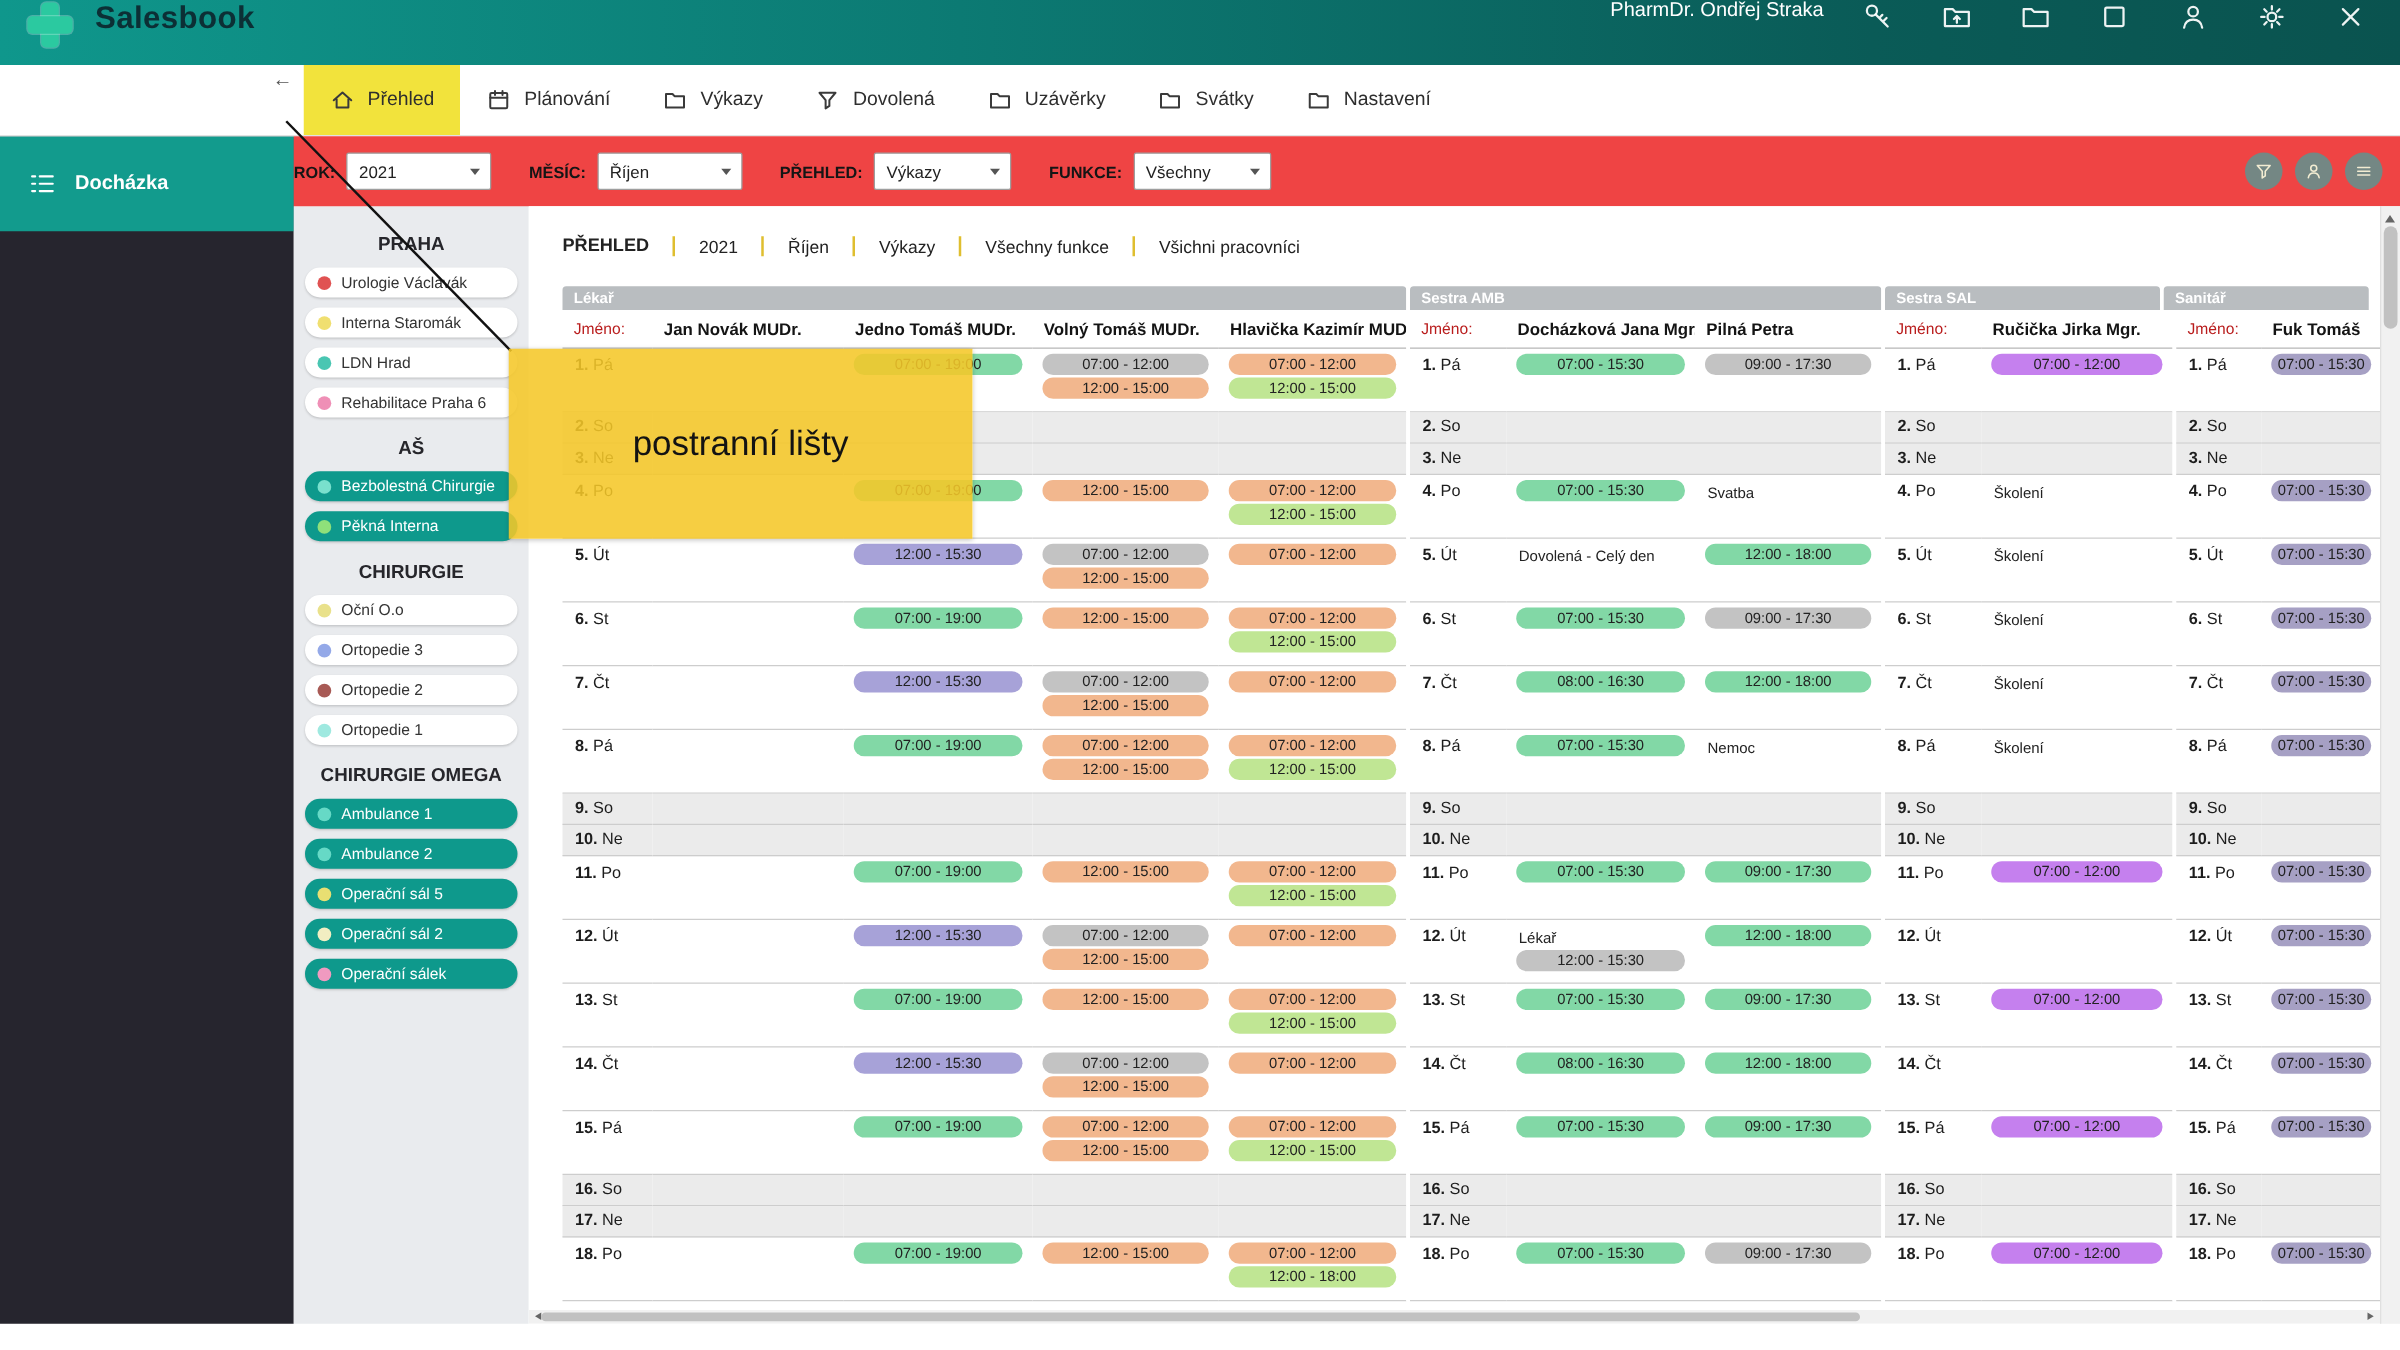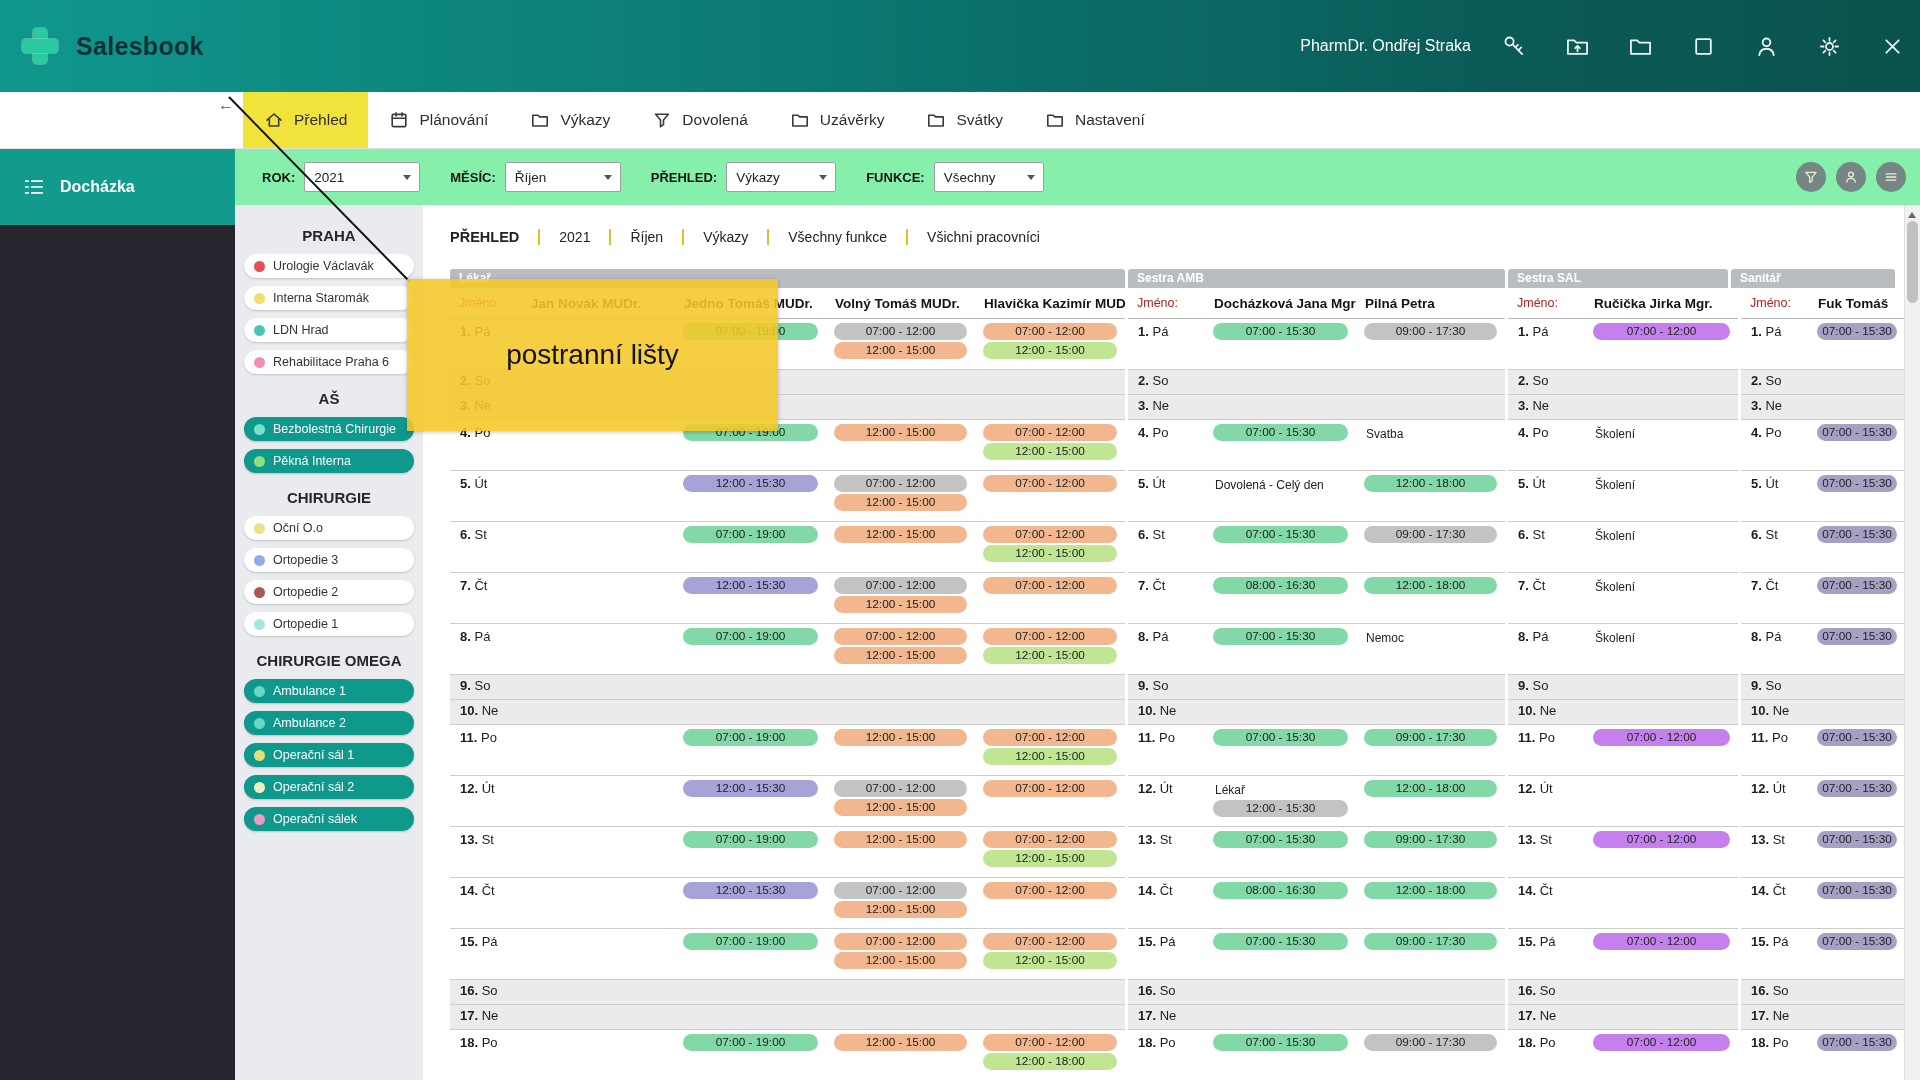--- a/index.html
+++ b/index.html
@@ -1,18 +1,18 @@
 <!DOCTYPE html>
 <html><head>
 <meta charset="utf-8">
 <style>
   html,body{margin:0;padding:0;}
   body{width:1920px;height:1080px;overflow:hidden;background:#fff;font-family:"Liberation Sans",sans-serif;position:relative;}
   
-  .topbar{height:92px;background:linear-gradient(90deg,#0f978c 0%,#0c7a73 40%,#0a5b57 78%,#0a534f 100%);display:flex;align-items:center;padding:0 14px 0 14px;box-sizing:border-box;}
+  .topbar{height:52px;background:linear-gradient(90deg,#0f978c 0%,#0c7a73 40%,#0a5b57 78%,#0a534f 100%);display:flex;align-items:flex-start;padding:0 26px 0 14px;box-sizing:border-box;}
   .logo{width:40px;height:40px;position:relative;margin:0 16px 0 6px;}
   .logo .bar{position:absolute;background:#2bc9a0;border-radius:4px;box-shadow:0 0 0 1px rgba(255,255,255,.25);}
   .logo .v{left:13px;top:2px;width:14px;height:36px;}
   .logo .h{left:2px;top:13px;width:36px;height:14px;}
   .app-title{font-size:25px;font-weight:bold;color:#0c2f35;letter-spacing:.3px;}
   .tb-spacer{flex:1;}
   .tb-user{color:#fff;font-size:16px;margin-right:30px;white-space:nowrap;}
   .tb-icons{display:flex;gap:36px;align-items:center;}
   .tb-icons .icn{width:27px;height:27px;color:rgba(255,255,255,.93);cursor:pointer;}
   .icn{display:inline-block;}
@@ -24,21 +24,21 @@
   .tab{display:flex;align-items:center;gap:10px;padding:0 21px;font-size:15.5px;color:#2e2e2e;cursor:pointer;white-space:nowrap;}
   .tab .icn{width:20px;height:20px;color:#3a3a3a;}
   .tab.active{background:#f2e33c;}
   
   .body-row{display:flex;height:950px;}
   .dark-side{width:235px;background:#26252e;flex:0 0 auto;}
   .ds-item{height:76px;background:#129b8d;display:flex;align-items:center;gap:14px;padding-left:22px;color:#fff;font-size:16px;font-weight:bold;cursor:pointer;}
   .ds-item .icn{width:24px;height:24px;color:#fff;}
   .right-col{flex:1;display:flex;flex-direction:column;min-width:0;}
   
-  .filterbar{height:56px;background:#86efac;display:flex;align-items:center;padding-left:27px;gap:30px;position:relative;flex:0 0 auto;}
+  .filterbar{height:56px;background:#ef4444;display:flex;align-items:center;padding-left:0;gap:30px;position:relative;flex:0 0 auto;}
   .ffield{display:flex;align-items:center;gap:9px;}
   .flabel{font-size:13px;font-weight:bold;color:#151515;white-space:nowrap;}
   .fselect{background:#fff;border:1px solid #9e9e9e;border-radius:2px;height:30px;display:flex;align-items:center;padding:0 24px 0 9px;font-size:13.5px;color:#222;position:relative;cursor:pointer;box-sizing:border-box;white-space:nowrap;overflow:hidden;}
   .fselect:after{content:"";position:absolute;right:8px;top:12px;border:4px solid transparent;border-top:5px solid #555;}
   .fbuttons{position:absolute;right:14px;top:13px;display:flex;gap:10px;}
   .cbtn{width:30px;height:30px;border-radius:50%;background:#748784;display:flex;align-items:center;justify-content:center;color:#f2ecd2;cursor:pointer;}
   .cbtn .icn{width:16px;height:16px;}
   
   .content-row{display:flex;flex:1;min-height:0;}
   .facility{width:188px;background:#e9ebee;padding-top:18px;box-sizing:border-box;flex:0 0 auto;overflow:hidden;}
@@ -275,21 +275,21 @@
             <div class="fitem sel">
               <span class="dot" style="background: rgb(102, 217, 198);"></span>
               <span>Ambulance 1</span>
             </div>
             <div class="fitem sel">
               <span class="dot" style="background: rgb(102, 217, 198);"></span>
               <span>Ambulance 2</span>
             </div>
             <div class="fitem sel">
               <span class="dot" style="background: rgb(232, 223, 114);"></span>
-              <span>Operační sál 1</span>
+              <span>Operační sál 5</span>
             </div>
             <div class="fitem sel">
               <span class="dot" style="background: rgb(242, 238, 194);"></span>
               <span>Operační sál 2</span>
             </div>
             <div class="fitem sel">
               <span class="dot" style="background: rgb(240, 154, 192);"></span>
               <span>Operační sálek</span>
             </div>
           </aside>

